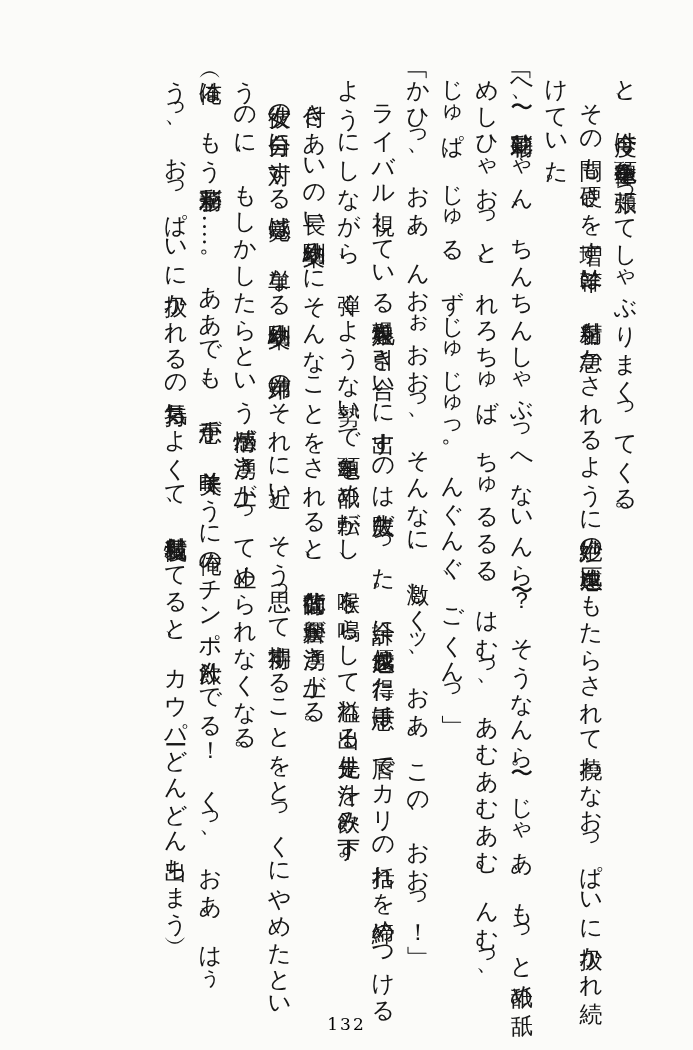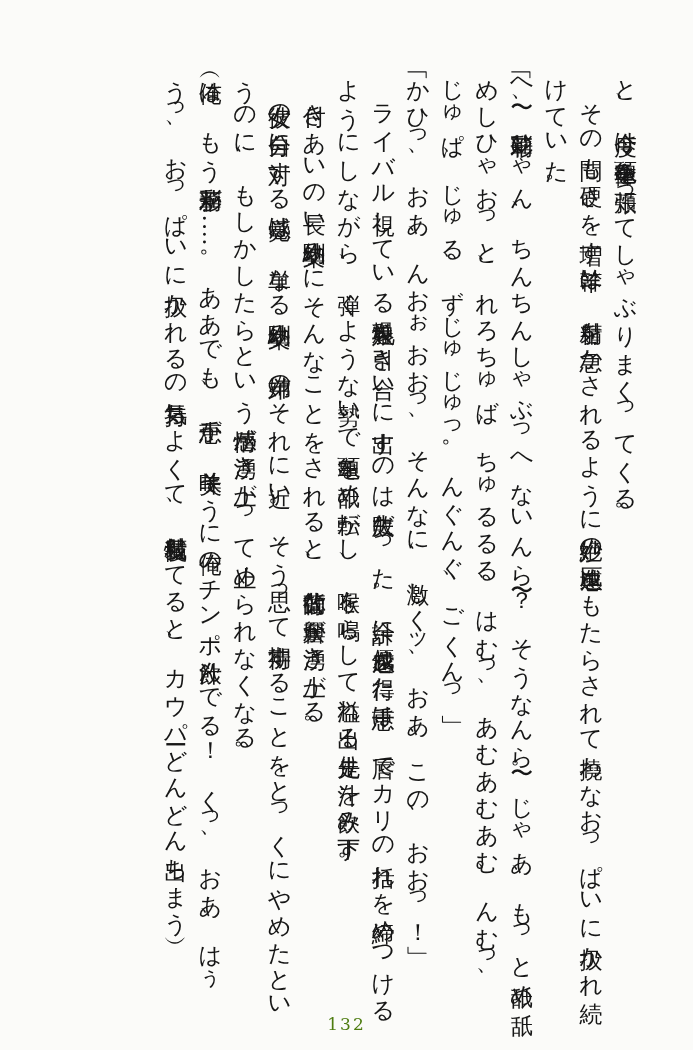--- a/index.html
+++ b/index.html
@@ -33,21 +33,21 @@
     padding: 0;
   }
   .page-number {
     position: absolute;
     bottom: 16px;
     left: 0;
     right: 0;
     text-align: center;
     font-size: 17px;
     letter-spacing: 2px;
-    color: #4d7c0f;
+    color: #000000;
     writing-mode: horizontal-tb;
   }
 </style>
 </head>
 <body>
 
 <div class="page">
   <div class="text-area">
     <p>と、今度は亀頭全体を頬張ってしゃぶりまくってくる。</p>
     <p>　その間も硬さを増す幹竿は、射精を急かされるように絶妙の圧迫感をもたらされて撓わなおっぱいに扱かれ続けていた。</p>

